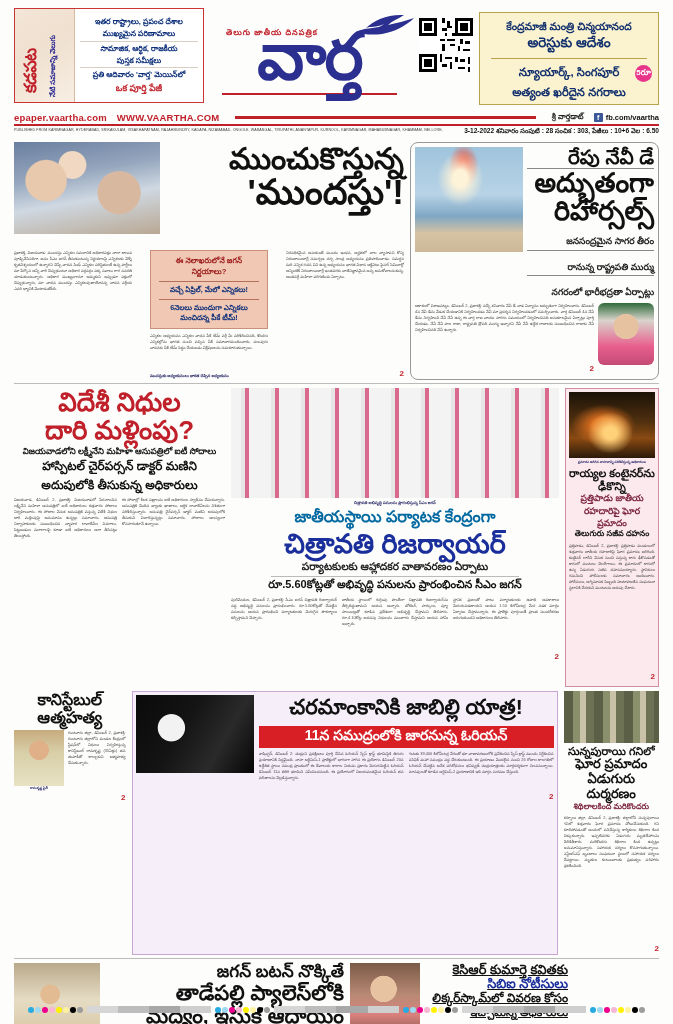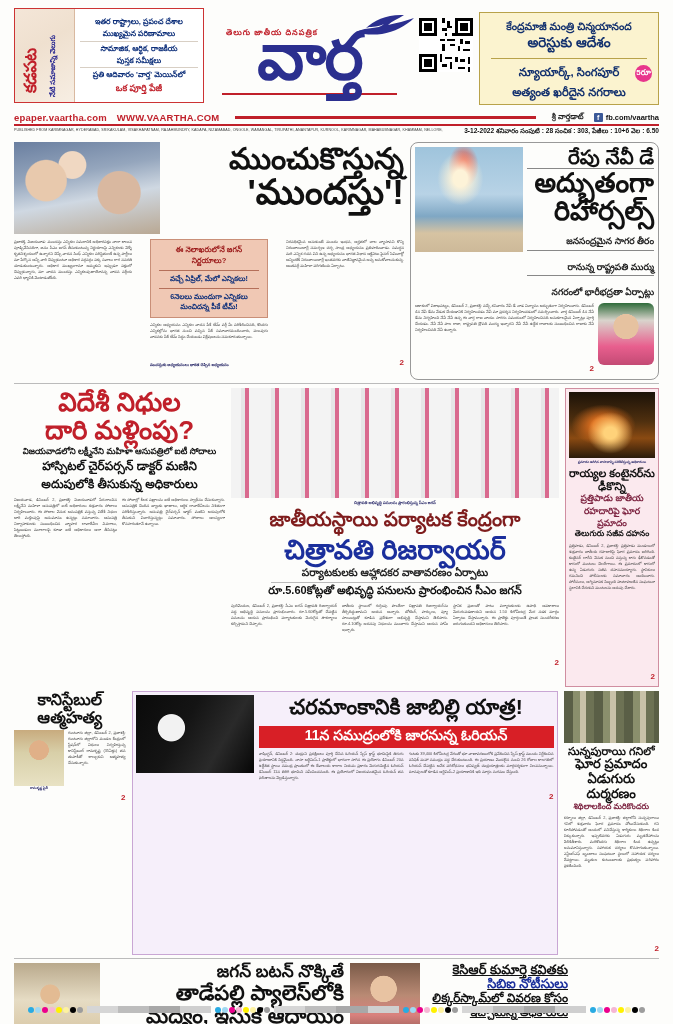--- a/index.html
+++ b/index.html
@@ -257,21 +257,21 @@
 
   .hl-munchu {
     text-align: right;
     font-weight: bold;
     color: #111;
     line-height: 1.0;
   }
   .hl-munchu .l1 { font-size: 30px; }
   .hl-munchu .l2 { font-size: 35px; }
 
-  .r1-cols { display:flex; gap:18px; margin-top:5px; }
+  .r1-cols { display:flex; gap:18px; margin-top:16px; }
   .r1-c { width: 124px; }
   .pinkbox {
     background:#f0c8b4; border:1px solid #c98f78;
     padding:4px 4px; text-align:center; margin-bottom:4px;
   }
   .pinkbox .q { color:#9c1b1b; font-weight:bold; font-size:7.6px; line-height:1.5; }
   .pinkbox .divr { border-bottom:1px solid #b5705a; margin:3px 4px; }
   .pinkbox .a { color:#0d2f7a; font-weight:bold; font-size:7.2px; line-height:1.5; }
 
   .hl-repu { text-align:right; font-weight:bold; color:#111; line-height:1.02; }
@@ -288,21 +288,21 @@
   .r2-c { width: 101px; border:1px solid #d08ea0; background:#fbe9ee; padding:3px; }
 
   .hl-videsi {
     color:#c0202a; font-weight:bold; text-align:center;
     font-size: 26px; line-height:1.08;
   }
   .hl-videsi .s1 { font-size: 8.5px; color:#111; display:block; margin-top:3px; }
   .hl-videsi .s2 { font-size: 12px; color:#111; display:block; line-height:1.35; margin-top:2px; }
 
   .hl-chitra { text-align:center; }
-  .hl-chitra .k1 { font-size: 20px; font-weight:bold; color:#7f1d1d; }
+  .hl-chitra .k1 { font-size: 16px; font-weight:bold; color:#0369a1; }
   .hl-chitra .k2 { font-size: 27px; font-weight:bold; color:#1b2f9c; line-height:1.1; }
   .hl-chitra .k3 { font-size: 10.5px; color:#222; font-weight:bold; }
   .hl-chitra .k4 { font-size: 11px; color:#111; font-weight:bold; }
 
   
   .row3 { display:flex; padding: 4px 14px 0 14px; gap:6px;justify-content:space-between; }
   .r3-a { width: 118px; }
   .r3-b { width: 430px; border:1px solid #c9a6d4; background:#f6effa; padding:3px; display:flex; gap:5px; }
 
   .hl-const { text-align:center; font-weight:bold; color:#111; font-size:16px; line-height:1.12; }

